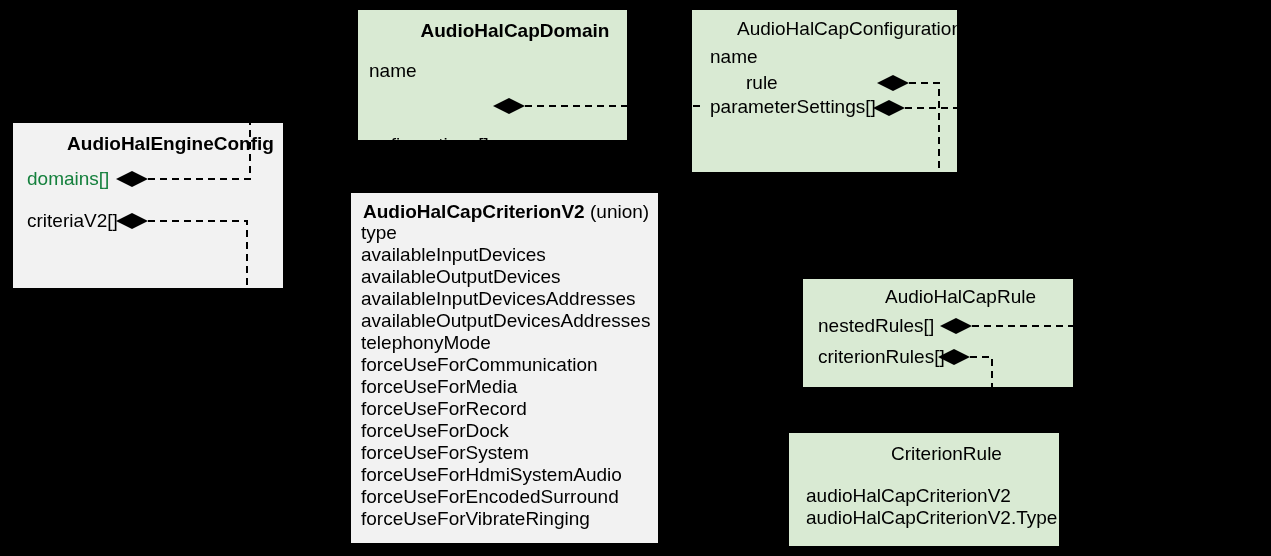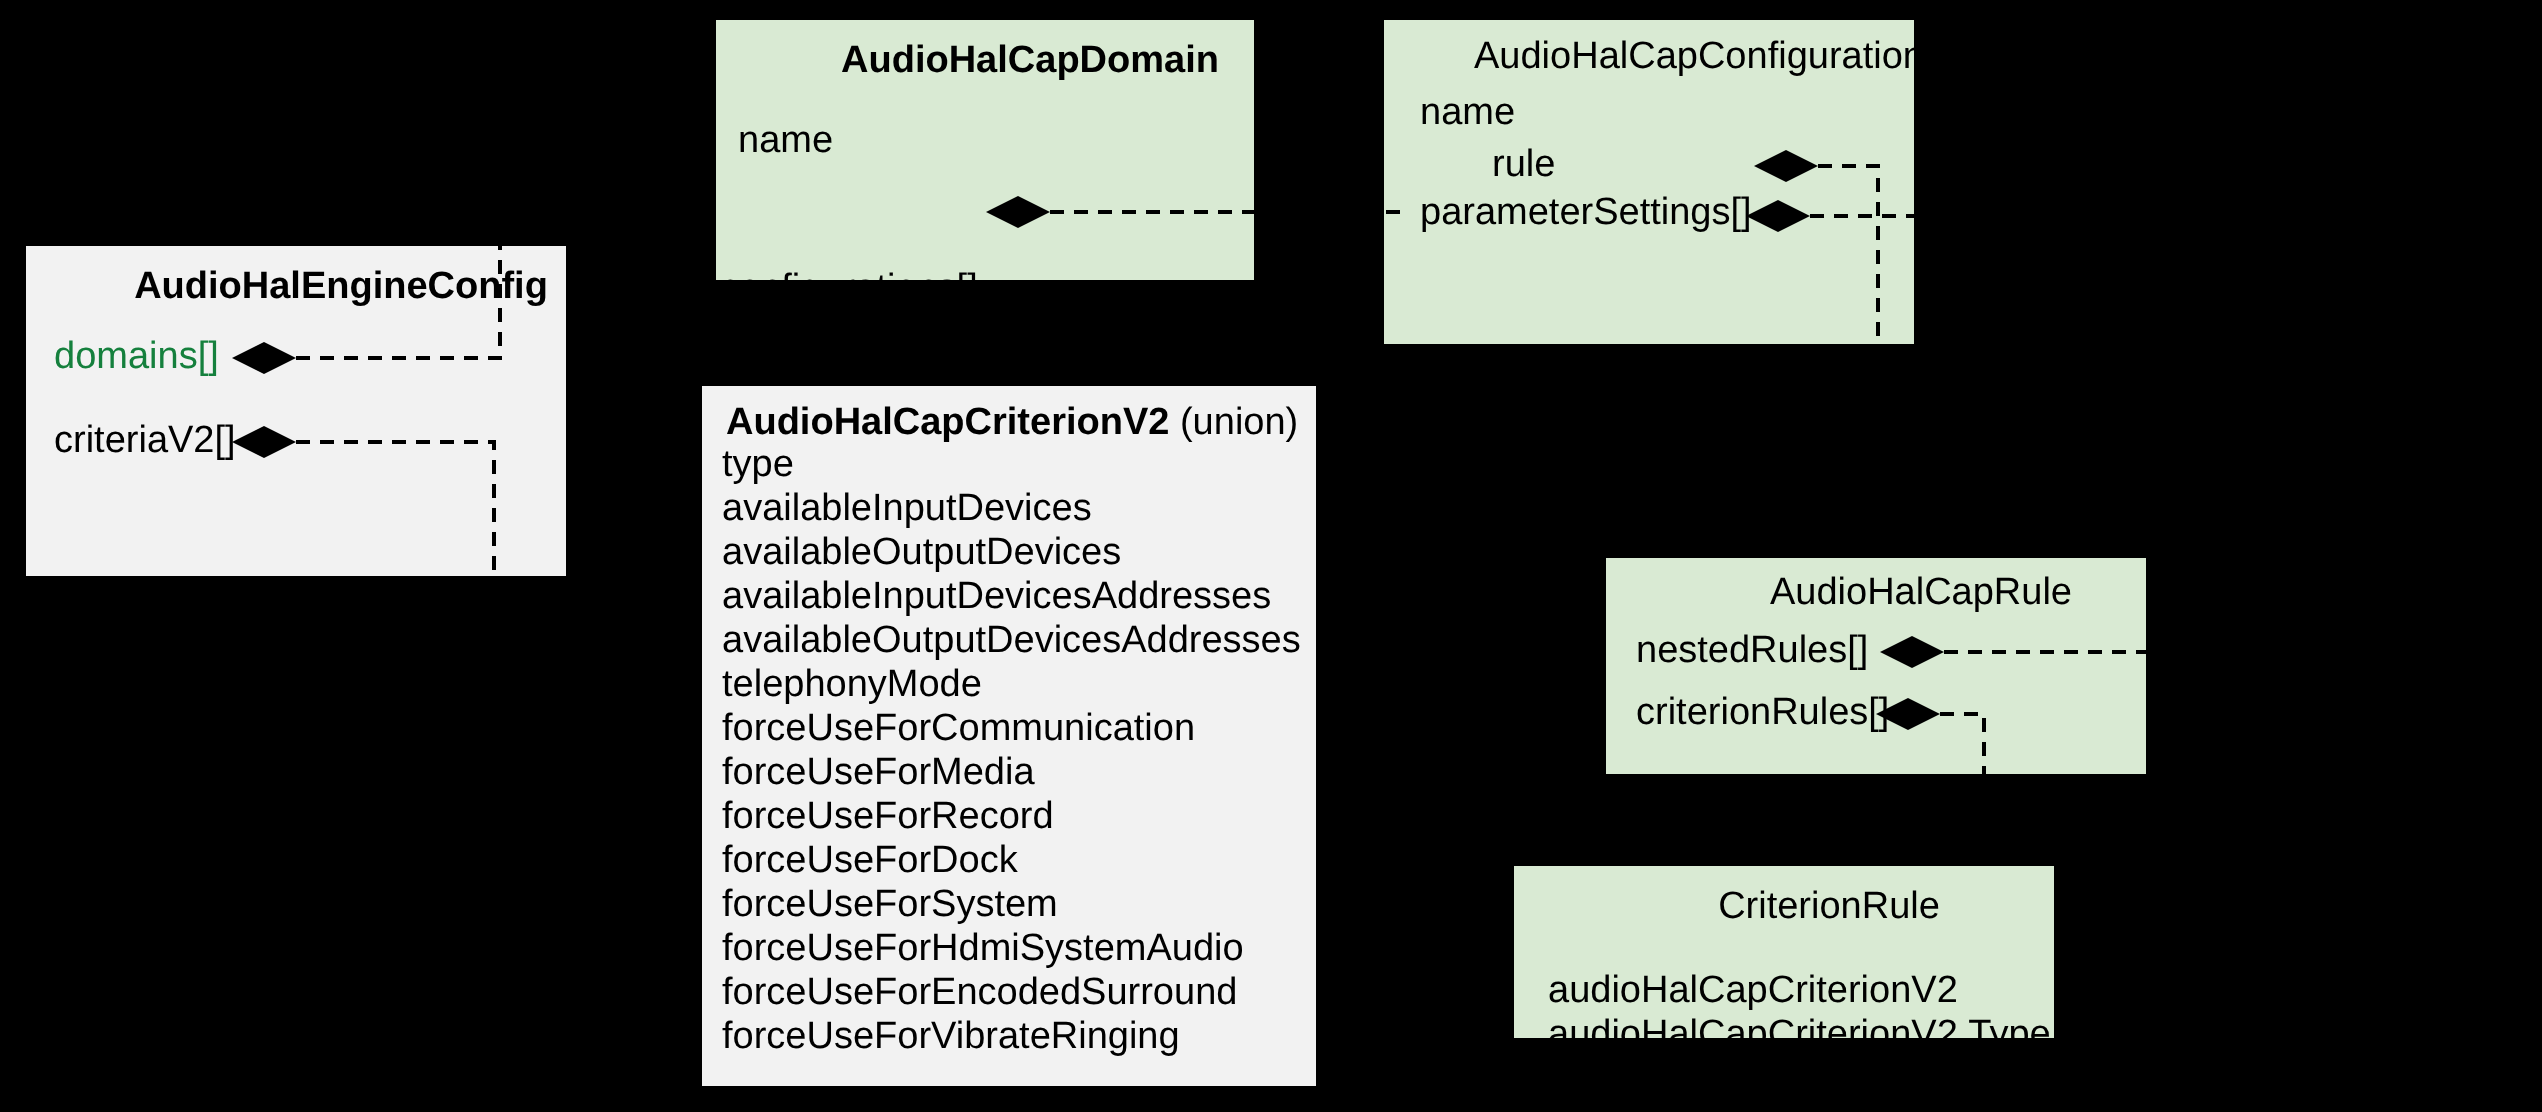--- a/index.html
+++ b/index.html
@@ -73,21 +73,21 @@
   </div>
 
   <div class="box green" id="box-cap_rule" style="left: 803px; top: 279px; width: 270px; height: 108px;">
     <div class="title regular" style="top: 7px;"><span>AudioHalCapRule</span><span class="suffix"></span></div>
     <div class="rows">
         <div class="row" style="top: 36px; left: 15px;">nestedRules[]</div>
         <div class="row" style="top: 67px; left: 15px;">criterionRules[]</div>
       </div>
   </div>
 
-  <div class="box green" id="box-criterion_rule" style="left: 757px; top: 433px; width: 270px; height: 86px;">
+  <div class="box green" id="box-criterion_rule" style="left: 789px; top: 433px; width: 270px; height: 113px;">
     <div class="title regular" style="top: 10px;"><span>CriterionRule</span><span class="suffix"></span></div>
     <div class="rows">
         <div class="row" style="top: 52px; left: 17px;">audioHalCapCriterionV2</div>
         <div class="row" style="top: 74px; left: 17px;">audioHalCapCriterionV2.Type</div>
       </div>
   </div>
 
   <svg id="overlay" width="1271" height="556" viewBox="0 0 1271 556">
 
     <polyline class="connector" points="148,179 250,179 250,60 354,60"></polyline>

